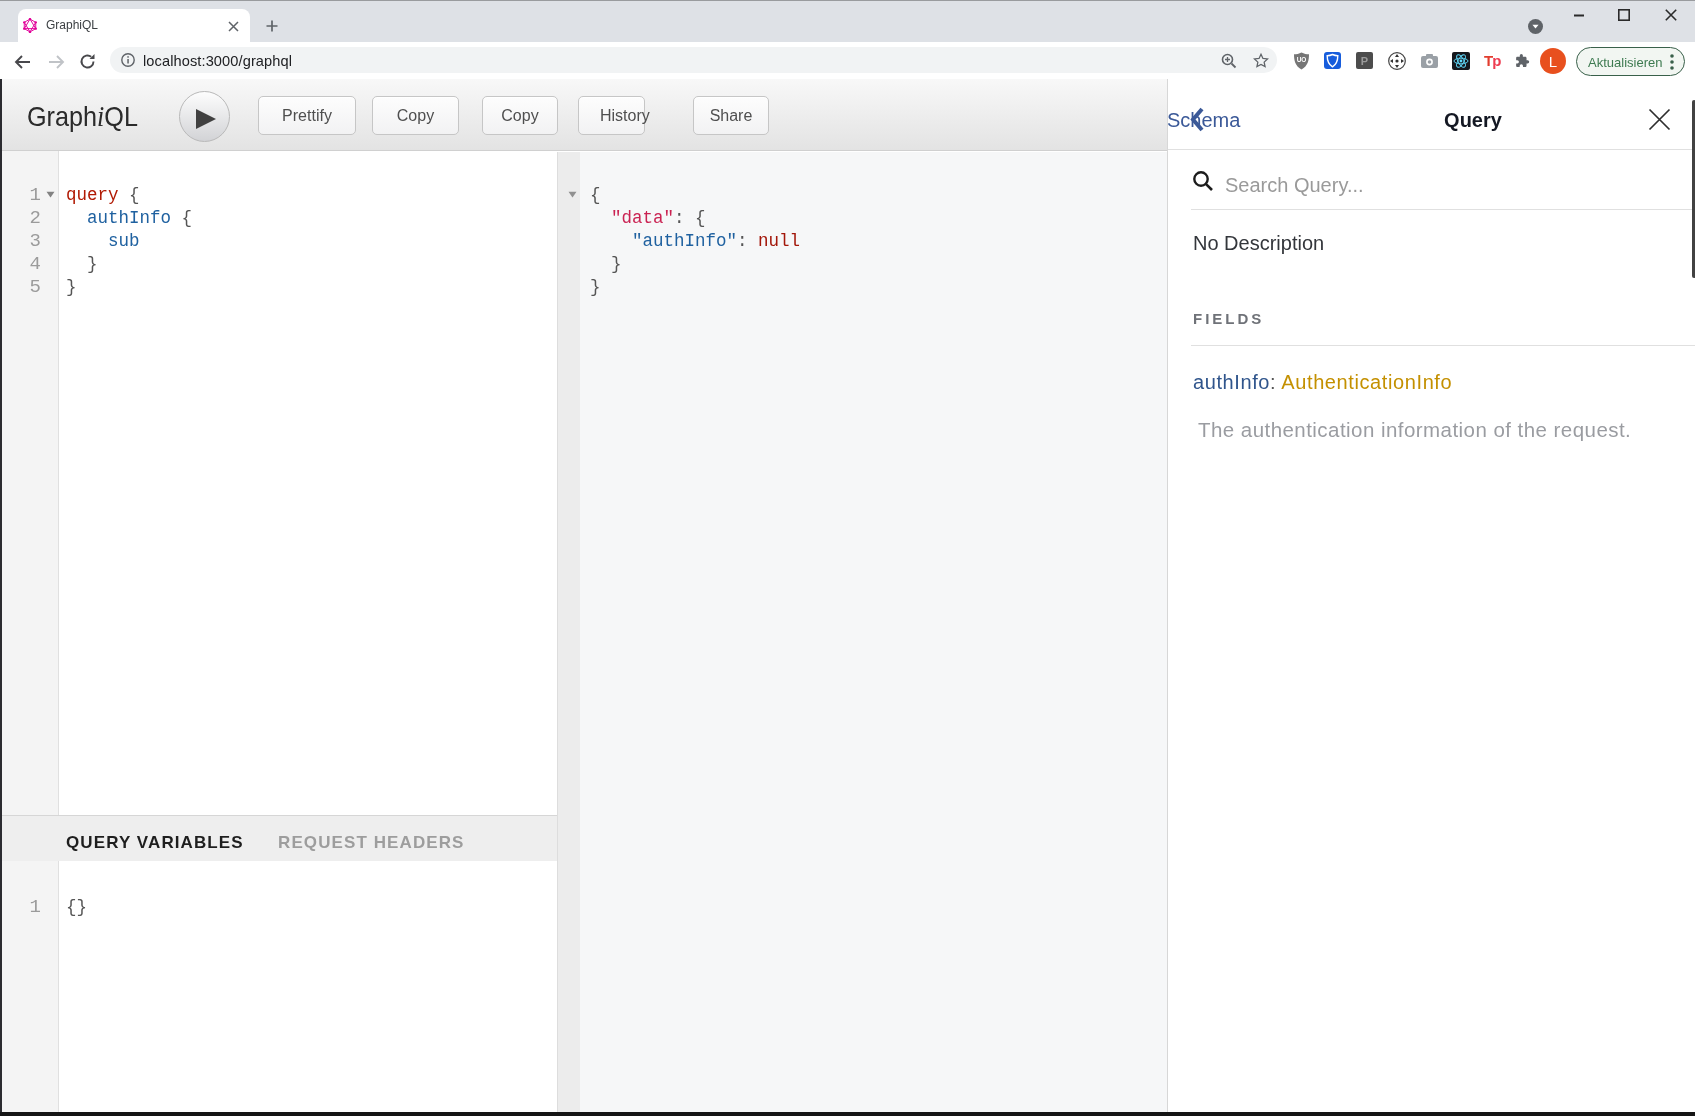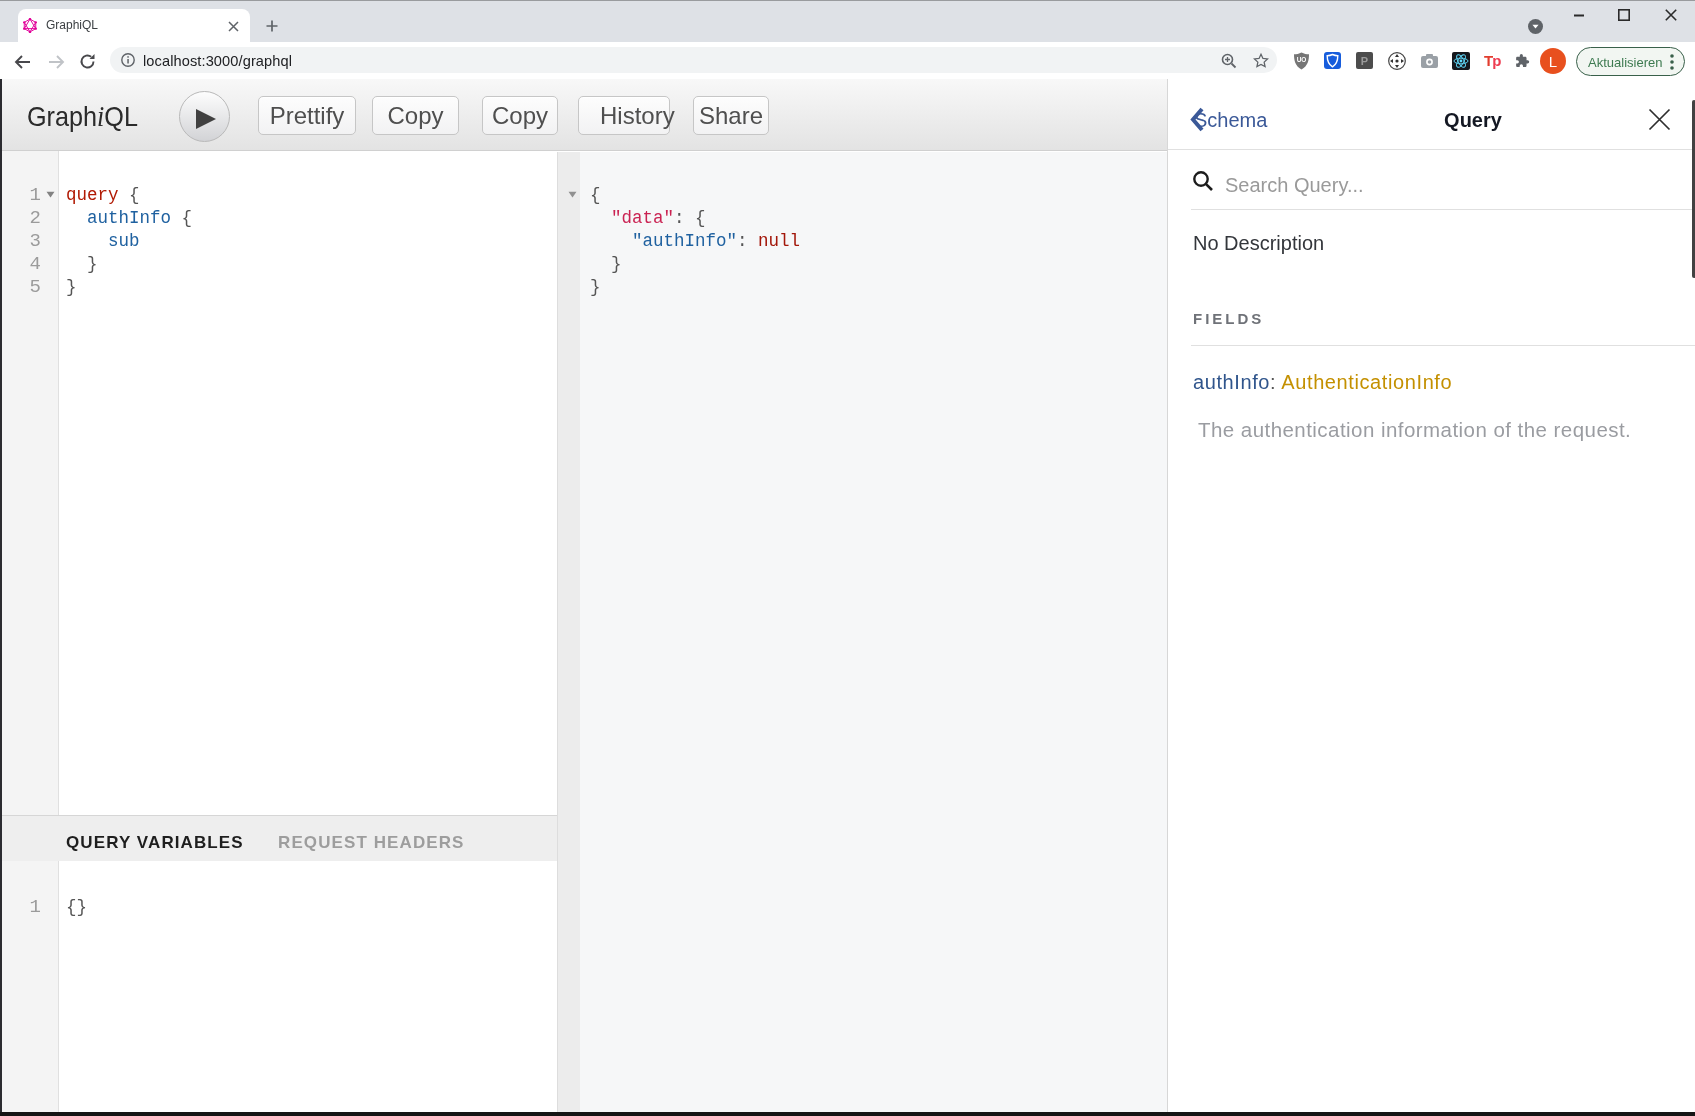--- a/index.html
+++ b/index.html
@@ -11,42 +11,42 @@
   #tabstrip { left:0; top:0; width:1695px; height:42px; background:#dee1e6; border-top:1px solid #999b9e; }
   #tab { left:18px; top:9px; width:232px; height:33px; background:#fff; border-radius:8px 8px 0 0; }
   #tabtitle { left:46px; top:18px; font-size:12px; color:#3c4043; }
   #addrbar { left:0; top:42px; width:1695px; height:37px; background:#fff; }
   #omnibox { left:110px; top:47px; width:1167px; height:26px; background:#f1f3f4; border-radius:13px; }
   #urltext { left:143px; top:53px; font-size:14.6px; color:#202124; letter-spacing:0.1px; }
   
   #topbar { left:0; top:79px; width:1168px; height:72px; background:linear-gradient(#f8f8f8,#e3e3e3); border-bottom:1px solid #d0d0d0; }
   #logo { left:27px; top:100px; font-size:28px; color:#2b2b2b; transform:scaleX(0.9); transform-origin:left; }
   #logo i { font-family:"Liberation Serif", serif; font-style:italic; font-size:29px; }
-  .tbtn { position:absolute; top:96px; height:39px; background:linear-gradient(#fdfdfd,#f2f2f3); border:1px solid #c6c6c6; border-radius:5px; color:#4f4f4f; font-size:24px; text-align:center; line-height:37px; box-shadow:0 1px 0 rgba(255,255,255,0.7) inset; }
+  .tbtn { position:absolute; top:96px; height:39px; background:linear-gradient(#fdfdfd,#f2f2f3); border:1px solid #c6c6c6; border-radius:5px; color:#4f4f4f; font-size:16px; text-align:center; line-height:37px; box-shadow:0 1px 0 rgba(255,255,255,0.7) inset; }
   #execbtn { left:179px; top:91px; width:51px; height:51px; border-radius:50%; background:linear-gradient(#fdfdfd,#d2d3d6); border:1px solid #b9b9b9; }
   
   #querypane { left:0; top:152px; width:557px; height:664px; background:#fff; }
   #qgutter { left:0; top:151px; width:59px; height:664px; background:#f4f4f4; border-right:1px solid #e0e0e0; }
   #vargutter { left:0; top:861px; width:59px; height:251px; background:#f4f4f4; border-right:1px solid #e0e0e0; }
   .lnum { position:absolute; width:41px; text-align:right; font-family:"Liberation Mono", monospace; font-size:19px; color:#9b9b9b; }
   .code { position:absolute; font-family:"Liberation Mono", monospace; font-size:17.5px; line-height:23px; white-space:pre; color:#555; }
   .cm-kw { color:#B11A04; }
   .cm-prop { color:#1F61A0; }
   .cm-def { color:#CA2252; }
   .cm-null { color:#A3170A; }
   #divider { left:557px; top:152px; width:23px; height:960px; background:#ececec; border-left:1px solid #ddd; }
   #resultpane { left:580px; top:152px; width:587px; height:960px; background:#f6f7f8; }
   
   #varbar { left:0; top:815px; width:557px; height:46px; background:#eee; border-top:1px solid #d6d6d6; }
   #varedit { left:0; top:861px; width:557px; height:251px; background:#fff; }
   .vtitle { position:absolute; top:833px; font-weight:bold; font-size:17px; letter-spacing:1.1px; }
   
   #sidebar { left:1167px; top:79px; width:528px; height:1033px; background:#fff; border-left:1px solid #d7d7d7; }
   #dochead { left:1168px; top:79px; width:527px; height:71px; border-bottom:1px solid #e0e0e0; background:#fff; }
-  #schema { left:1194px; top:109px; font-size:20px; color:#3B5998; }
+  #schema { left:1167px; top:109px; font-size:20px; color:#3B5998; }
   #doctitle { left:1373px; top:109px; width:200px; text-align:center; font-size:20px; font-weight:bold; color:#141823; }
   #searchph { left:1225px; top:174px; font-size:20px; color:#9a9a9a; }
   .hline { position:absolute; height:1px; background:#e0e0e0; }
   #nodesc { left:1193px; top:232px; font-size:20px; color:#33363b;text-align:center; }
   #fields { left:1193px; top:310px; font-size:15px; font-weight:bold; letter-spacing:3px; color:#6f7278; }
   #fielditem { left:1193px; top:371px; font-size:20px; letter-spacing:0.6px; }
   #fielddesc { left:1198px; top:418px; font-size:20.5px; color:#9a9ca1; letter-spacing:0.45px; }
   #docscroll { left:1692px; top:100px; width:3.5px; height:178px; background:#424242; border-radius:2px; }
   #blackbar { left:0; top:1112px; width:1695px; height:4px; background:#151515; }
 </style>
@@ -216,21 +216,21 @@
   <div class="abs" id="logo">Graph<i>i</i>QL</div>
   <div class="abs" id="execbtn"></div>
   <div class="abs" style="left:195px; top:108px;">
     <svg width="22" height="22" viewBox="0 0 22 22">
       <path d="M1 1 L21 11 L1 21 Z" fill="#404040"></path>
     </svg>
   </div>
   <div class="tbtn" style="left:258px; width:98px;">Prettify</div>
   <div class="tbtn" style="left:372px; width:87px;">Copy</div>
   <div class="tbtn" style="left:482px; width:76px;">Copy</div>
-  <div class="tbtn" style="left:578px; width:92px;padding-left:21px;">History</div>
+  <div class="tbtn" style="left:578px; width:67px;padding-left:21px;">History</div>
   <div class="tbtn" style="left:693px; width:76px;">Share</div>
 
   <div class="abs" id="querypane"></div>
   <div class="abs" id="qgutter"></div>
   <div class="abs lnum" style="top:184px;">1</div>
   <div class="abs lnum" style="top:207px;">2</div>
   <div class="abs lnum" style="top:230px;">3</div>
   <div class="abs lnum" style="top:253px;">4</div>
   <div class="abs lnum" style="top:276px;">5</div>
   <div class="abs" style="left:46px; top:190.5px;">

